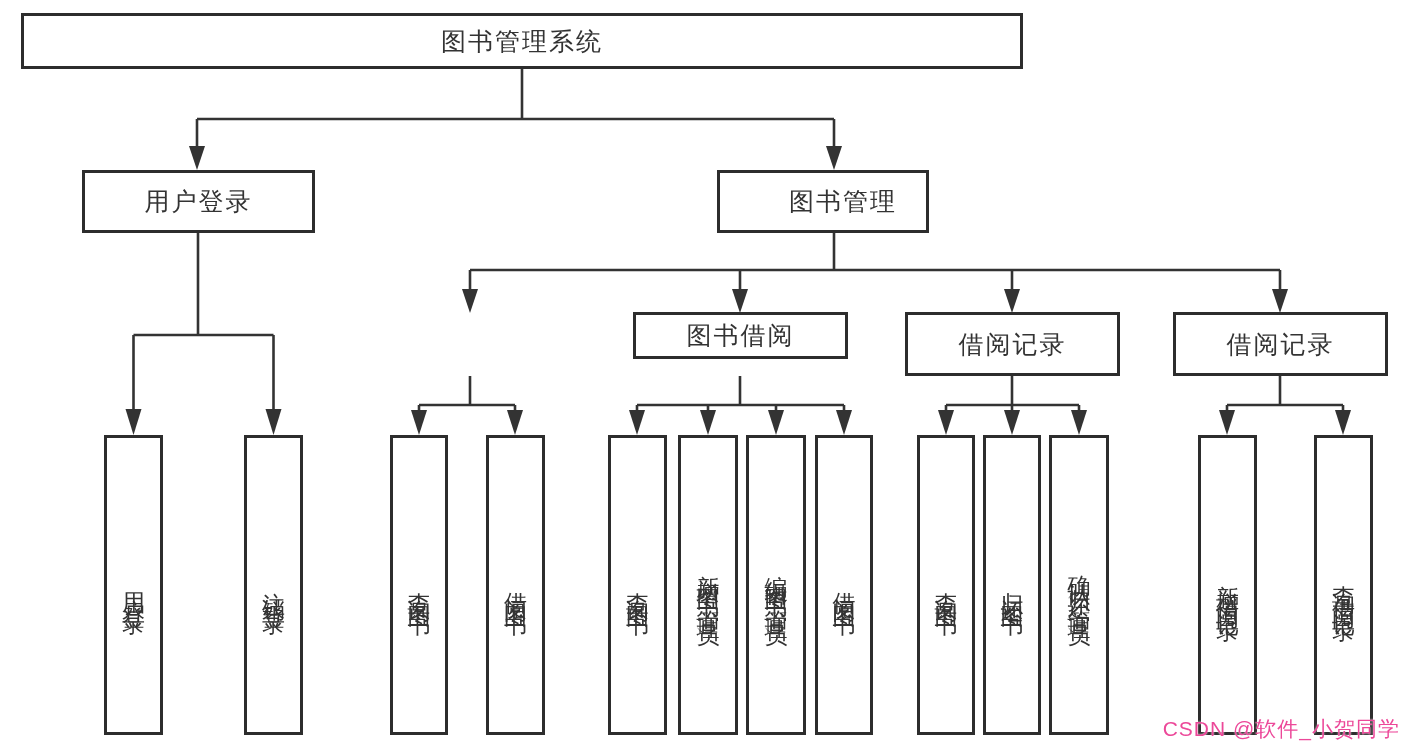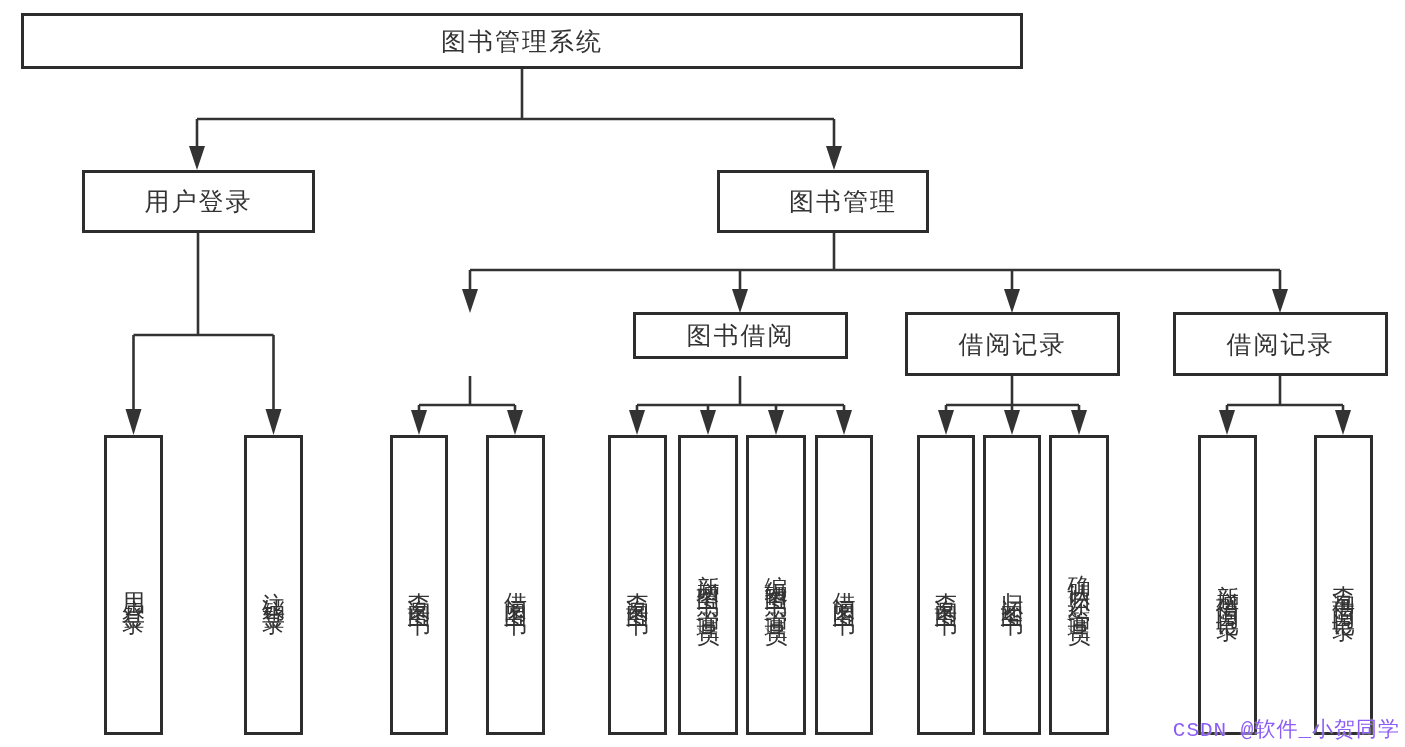--- a/index.html
+++ b/index.html
@@ -30,26 +30,25 @@
     text-orientation: mixed;
     font-size: 23px;
     letter-spacing: 7px;
     padding-top: 6px;
   }
   .watermark {
     position: absolute;
     right: 5px;
     bottom: 4px;
     font-size: 21px;
-    color: #8b5cf6;
+    color: #ec4899;
     letter-spacing: 1px;
     z-index: 5;
     text-shadow: 0 0 2px #ffffff;
     white-space: nowrap;
-    font-family: Liberation Mono, monospace;
   }
 </style>
 </head>
 <body>
 
 <div class="stage">
 
   <svg class="connectors" width="1405" height="747" viewBox="0 0 1405 747">
     <g stroke="#333333" stroke-width="2.6" fill="none">
 

